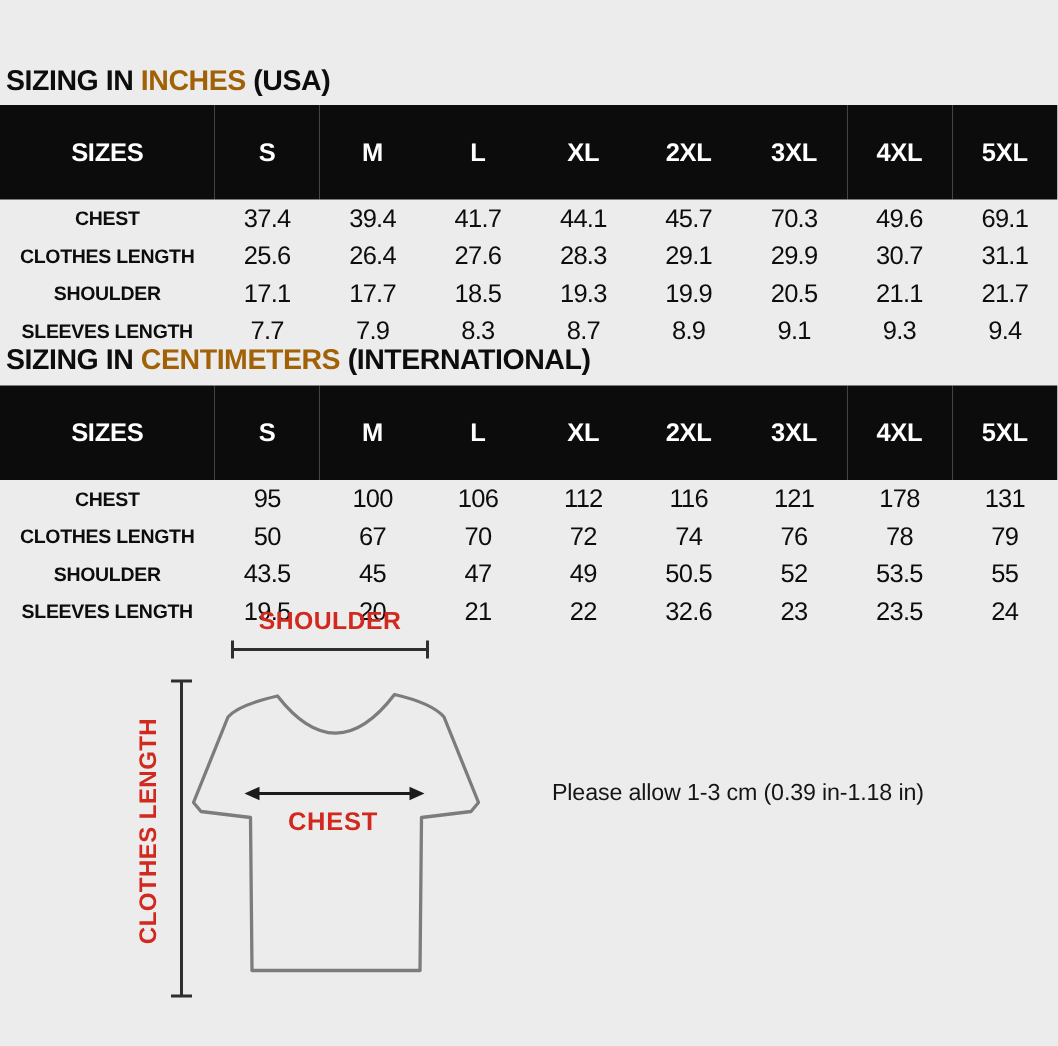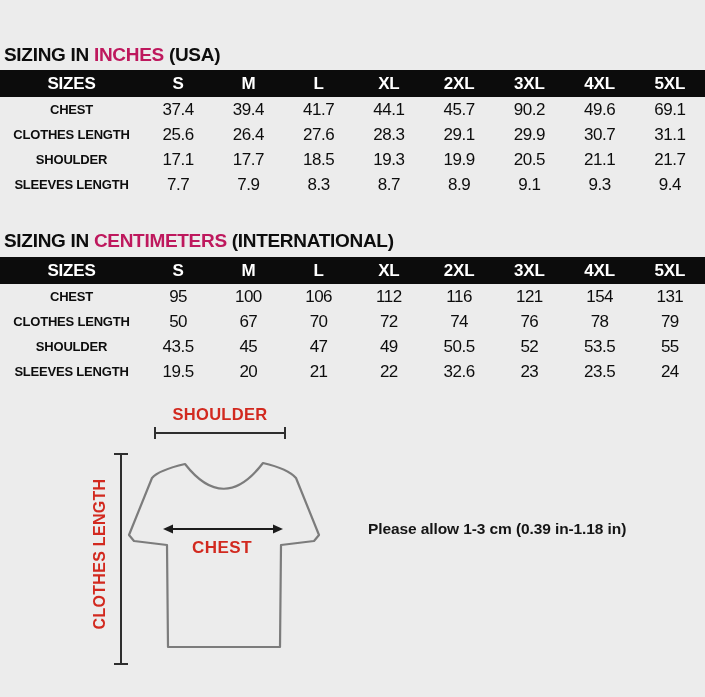--- a/index.html
+++ b/index.html
@@ -7,31 +7,31 @@
     width:705px;height:697px;position:relative;overflow:hidden;
     background:#ececec;
     font-family:"Liberation Sans",sans-serif;
     color:#0d0d0d;
   }
   .sec-title{
     position:absolute;left:4px;
     font-size:19px;font-weight:bold;letter-spacing:-0.3px;
     color:#0d0d0d;white-space:nowrap;
   }
-  .sec-title .unit{color:#be185d;text-align:center;}
+  .sec-title .unit{color:#a16207;text-align:center;}
   .tbl-wrap{position:absolute;left:0;width:705px;}
   table.size-table{
     width:705px;border-collapse:collapse;table-layout:fixed;
   }
   col.c-label{width:143px;}
   col.c-size{width:70.25px;}
   table.size-table th{
     background:#0c0c0c;color:#ffffff;
     font-size:17px;font-weight:bold;letter-spacing:-0.2px;
-    height:27px;padding:0;text-align:center;vertical-align:middle;
+    height:27px;padding:18px;text-align:center;vertical-align:middle;
   }
   table.size-table td{
     height:25px;padding:0;text-align:center;vertical-align:middle;
     font-size:17px;letter-spacing:-0.5px;color:#0d0d0d;
   }
   table.size-table td.rl{
     font-size:13px;font-weight:bold;letter-spacing:-0.2px;
   }
   #diagram{position:absolute;left:0;top:398px;width:705px;height:299px;}
   #diagram svg{position:absolute;left:0;top:0;}
@@ -40,21 +40,21 @@
     white-space:nowrap;
   }
   .dlbl.shoulder{left:160px;top:7px;width:120px;font-size:16.5px;letter-spacing:0.3px;}
   .dlbl.clothes{
     left:-16px;top:147px;width:232px;font-size:16px;letter-spacing:0.3px;
     transform:rotate(-90deg);
   }
   .dlbl.chest{left:162px;top:140px;width:120px;font-size:17px;letter-spacing:0.5px;}
   .note{
     position:absolute;left:368px;top:118px;width:330px;
-    font-size:15.5px;font-weight:bold;color:#151515;line-height:25px;
+    font-size:15.5px;font-weight:normal;color:#151515;line-height:25px;
     letter-spacing:-0.1px;
   }
 </style>
 </head>
 <body>
 
 <div class="sec-title" style="top:44px"><span>SIZING IN </span><span class="unit">INCHES</span><span> (USA)</span></div>
 
 <div class="tbl-wrap" style="top:70px">
 <table class="size-table">
@@ -83,21 +83,21 @@
 </tr>
       </thead>
 <tbody>
 <tr>
   <td class="rl">CHEST</td>
   <td>37.4</td>
   <td>39.4</td>
   <td>41.7</td>
   <td>44.1</td>
   <td>45.7</td>
-  <td>90.2</td>
+  <td>70.3</td>
   <td>49.6</td>
   <td>69.1</td>
 </tr>
 <tr>
   <td class="rl">CLOTHES LENGTH</td>
   <td>25.6</td>
   <td>26.4</td>
   <td>27.6</td>
   <td>28.3</td>
   <td>29.1</td>
@@ -161,21 +161,21 @@
       </thead>
 <tbody>
 <tr>
   <td class="rl">CHEST</td>
   <td>95</td>
   <td>100</td>
   <td>106</td>
   <td>112</td>
   <td>116</td>
   <td>121</td>
-  <td>154</td>
+  <td>178</td>
   <td>131</td>
 </tr>
 <tr>
   <td class="rl">CLOTHES LENGTH</td>
   <td>50</td>
   <td>67</td>
   <td>70</td>
   <td>72</td>
   <td>74</td>
   <td>76</td>

